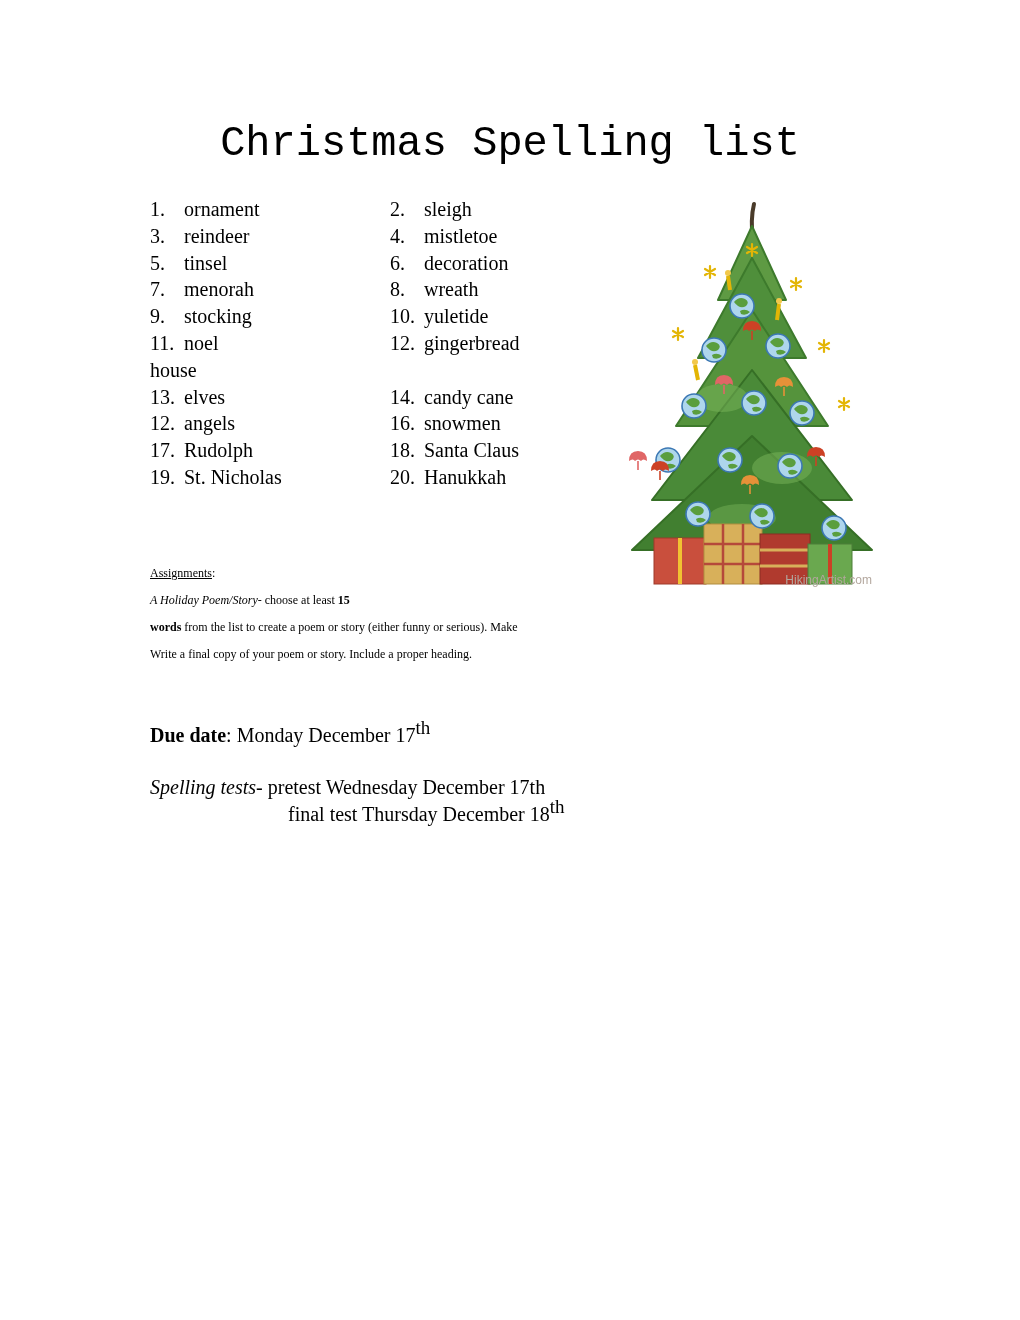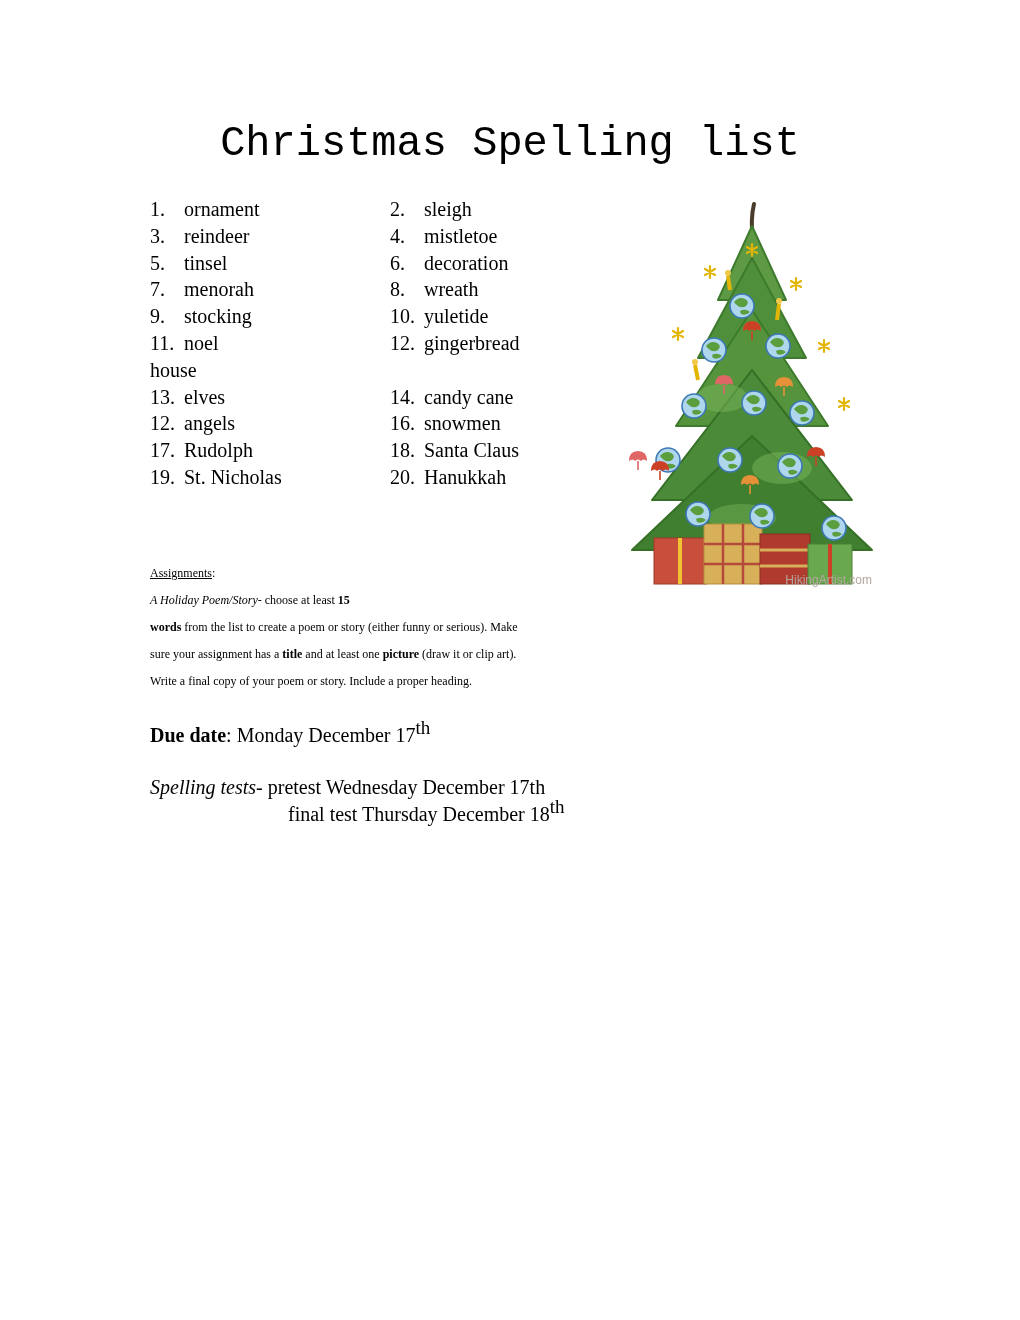--- a/index.html
+++ b/index.html
@@ -261,21 +261,20 @@
       <use href="#umb" x="214" y="258" color="#cc4125"></use>
       <use href="#umb" x="36" y="262" color="#e06666"></use>
     </svg>
     <div class="credit">HikingArtist.com</div>
   </div>
 
   <div class="assignments">
     <div class="pline"><span class="u">Assignments</span><span>:</span></div>
     <div class="pline"><span class="i">A Holiday Poem/Story</span><span>- choose at least </span><span class="b">15</span></div>
     <div class="pline"><span class="b">words</span><span> from the list to create a poem or story (either funny or serious). Make</span></div>
-    <div class="pline"><span>sure your assignment has a </span><span class="b">title</span><span> and at least one </span><span class="b">picture</span><span> (draw it or clip art).</span></div>
     <div class="pline"><span>Write a final copy of your poem or story. Include a proper heading.</span></div>
   </div>
 
   <div class="due-date">
     <span class="b">Due date</span><span>: Monday December 17</span><sup class="th">th</sup>
   </div>
 
   <div class="tests">
     <div class="pline"><span class="i">Spelling tests</span><span>- pretest Wednesday December 17th</span></div>
     <div class="line2"><span>final test Thursday December 18</span><sup class="th">th</sup></div>

